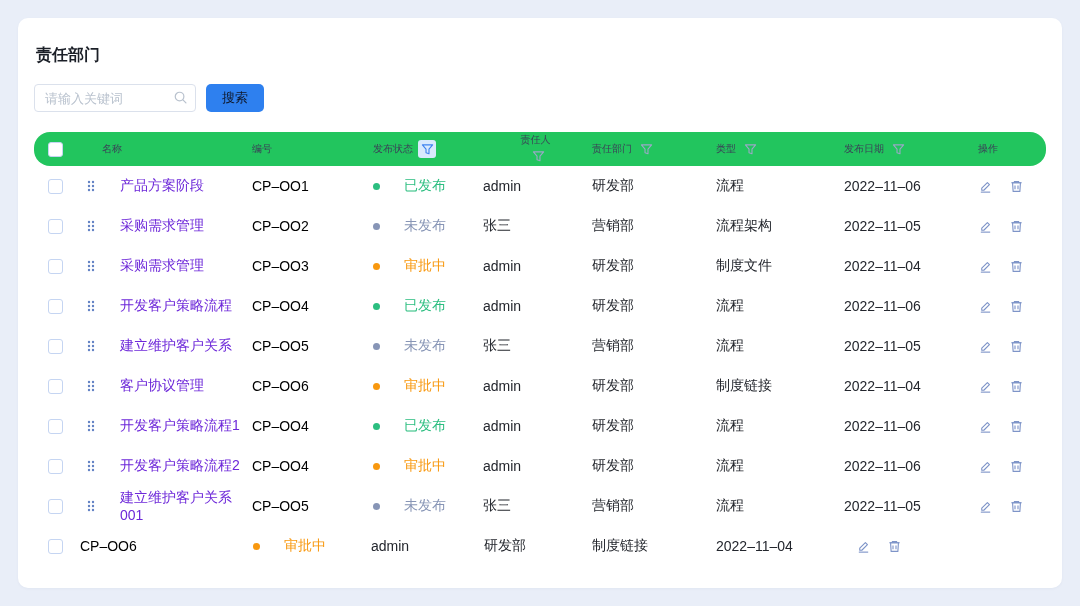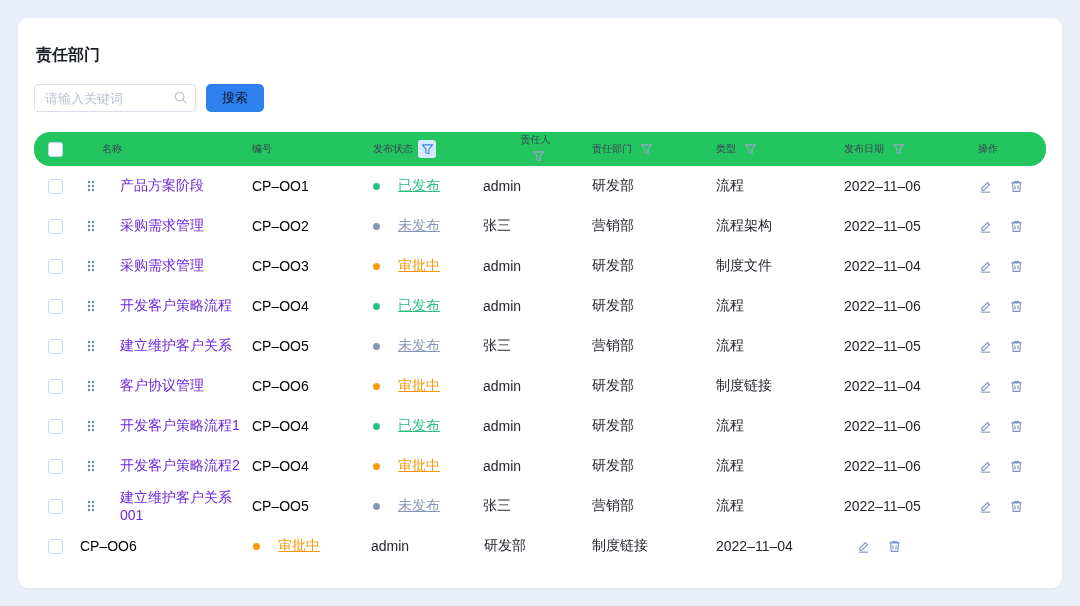--- a/index.html
+++ b/index.html
@@ -68,21 +68,21 @@
   .checkbox {
     width:15px; height:15px; background:#fff;
     border:1px solid #c5d5f2; border-radius:3px; cursor:pointer; display:inline-block;
   }
 
   .tr { height:40px; font-size:14px; }
   .td { display:flex; align-items:center; }
   .td-name { padding-left:10px; gap:24px; font-weight:500; color:#6d28d9; }
   .drag { color:#6282c4; display:flex; cursor:grab; }
   .td-code { padding-left:4px; color:#000000; }
-  .td-status { padding-left:5px; gap:18px;text-decoration:underline; }
+  .td-status { padding-left:5px; gap:24px; }
   .dot { width:7px; height:7px; border-radius:50%; background:currentColor; flex:none; }
   .td-owner { padding-left:3px; }
   .td-dept { padding-left:4px; }
   .td-type { padding-left:4px; }
   .td-date { padding-left:4px; }
   .td-actions { padding-left:16px; gap:16px; }
   .icon-btn { color:#7e94c8; display:flex; cursor:pointer; }
 </style>
 </head>
 <body>

